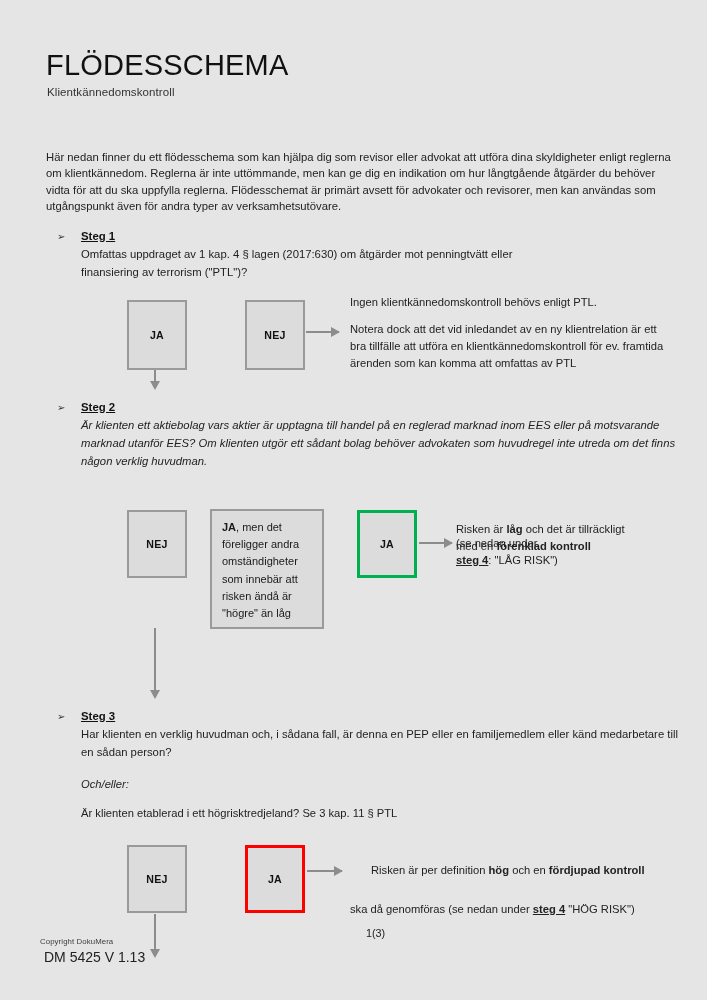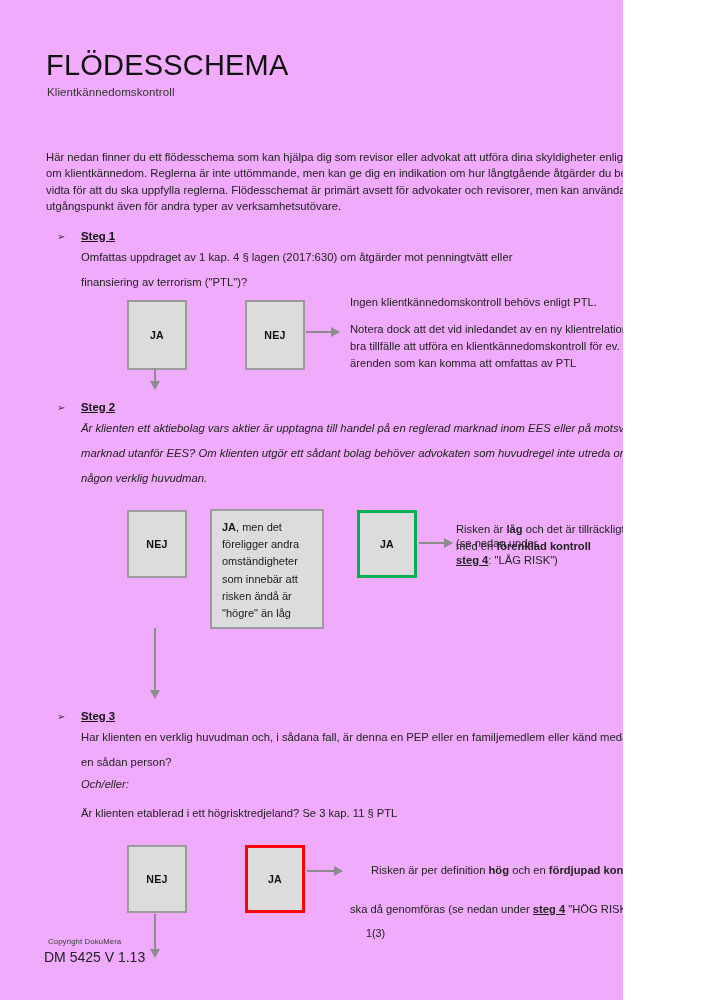--- a/index.html
+++ b/index.html
@@ -6,23 +6,23 @@
     margin: 0;
     padding: 0;
     background: #ffffff;
   }
   body {
     font-family: "Liberation Sans", sans-serif;
     color: #1a1a1a;
   }
   #page {
     position: relative;
-    width: 623px;
+    width: 707px;
     height: 1000px;
-    background: #f0abfc;
+    background: #e5e5e5;
     overflow: hidden;
   }
 
   
   .doc-title {
     position: absolute;
     left: 46px;
     top: 50px;
     font-size: 29px;
     letter-spacing: 0.2px;
@@ -73,21 +73,21 @@
     text-decoration: underline;
     color: #111111;
     line-height: 15px;
     white-space: nowrap;
   }
   .step-body {
     position: absolute;
     left: 24px;
     top: 16px;
     font-size: 11.3px;
-    line-height: 25px;
+    line-height: 18px;
     color: #222222;
     width: 600px;
   }
 
   
   .flowbox {
     position: absolute;
     background: #dcdcdc;
     border: 2px solid #9a9a9a;
     box-sizing: border-box;
@@ -155,21 +155,21 @@
     bottom: -8px;
     width: 0; height: 0;
     border-left: 5px solid transparent;
     border-right: 5px solid transparent;
     border-top: 9px solid #8c8c8c;
   }
 
   
   .footer-copy {
     position: absolute;
-    left: 48px;
+    left: 40px;
     top: 937px;
     font-size: 7.8px;
     color: #3c3c3c;
     letter-spacing: 0.1px;
     white-space: nowrap;
   }
   .footer-ref {
     position: absolute;
     left: 44px;
     top: 949px;

